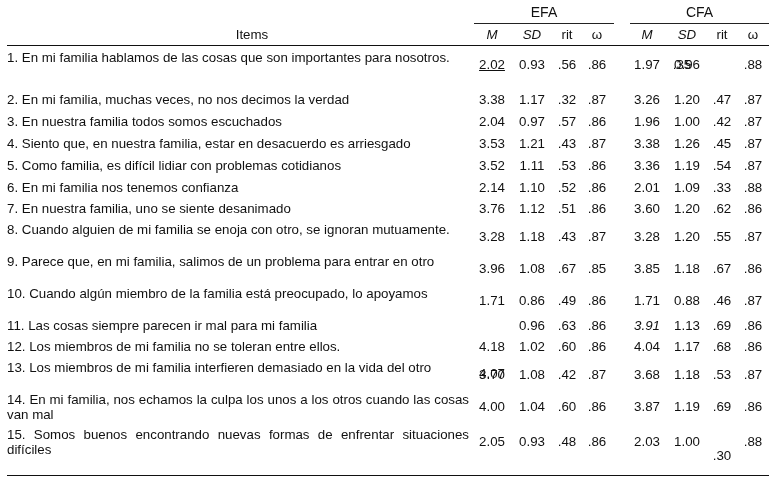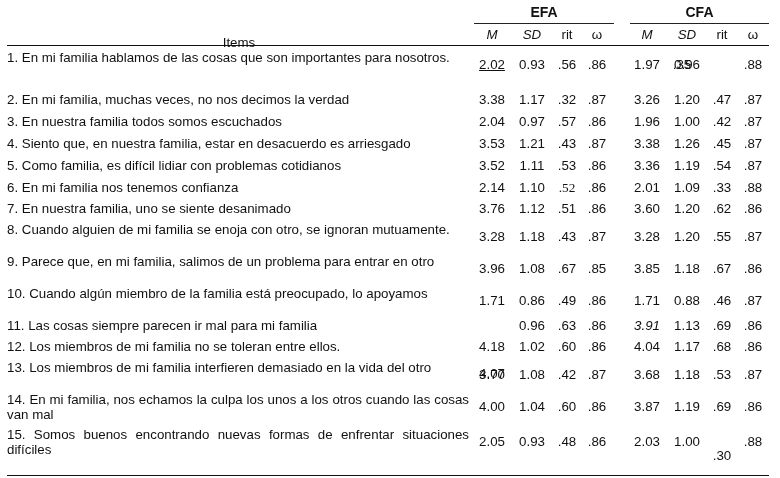--- a/index.html
+++ b/index.html
@@ -1,21 +1,21 @@
 <!DOCTYPE html>
 <html><head>
   <meta charset="utf-8">
   <style>
     html, body { margin: 0; padding: 0; background: #ffffff; }
     body { width: 780px; height: 478px; position: relative; overflow: hidden;
       font-family: "Liberation Sans", sans-serif; font-size: 13.3px; color: #111; }
     .tbl { position: absolute; left: 7px; top: 0; width: 762px; }
-    .grp { position: absolute; top: 4px; text-align: center; font-size: 14px; font-weight: bold; }
+    .grp { position: absolute; top: 4px; text-align: center; font-size: 14px; }
     .grp-line { position: absolute; top: 23px; height: 1px; background: #222; }
-    .hdr-items { position: absolute; top: 27px; left: 1px; width: 462px; text-align: center; margin-top: 8px; }
+    .hdr-items { position: absolute; top: 27px; left: 14px; width: 462px; text-align: center; }
     .hcell { position: absolute; top: 27px; text-align: center; }
     .italic { font-style: italic; }
     .rule { position: absolute; left: 0; width: 762px; height: 1px; background: #111; }
     .row { position: absolute; left: 0; width: 762px; }
     .item { position: absolute; left: 0; width: 462px; text-align: justify; line-height: 15px; }
     .item.single { text-align-last: left; }
     .item.multi { text-align-last: left; }
     .val { position: absolute; text-align: center; line-height: 15px; }
   </style>
 </head>
@@ -93,21 +93,21 @@
         <div class="val" style="left: 575px; width: 30px; top: 0px;">.86</div>
         <div class="val" style="left: 621px; width: 38px; top: 0px;">3.36</div>
         <div class="val" style="left: 661px; width: 38px; top: 0px;">1.19</div>
         <div class="val" style="left: 700px; width: 30px; top: 0px;">.54</div>
         <div class="val" style="left: 731px; width: 30px; top: 0px;">.87</div>
       </div>
       <div class="row" style="top: 180px;">
         <div class="item single">6. En mi familia nos tenemos confianza</div>
         <div class="val" style="left: 466px; width: 38px; top: 0px;">2.14</div>
         <div class="val" style="left: 506px; width: 38px; top: 0px;">1.10</div>
-        <div class="val" style="left: 545px; width: 30px; top: 0px; font-family: Liberation Serif, serif;">.52</div>
+        <div class="val" style="left: 545px; width: 30px; top: 0px;">.52</div>
         <div class="val" style="left: 575px; width: 30px; top: 0px;">.86</div>
         <div class="val" style="left: 621px; width: 38px; top: 0px;">2.01</div>
         <div class="val" style="left: 661px; width: 38px; top: 0px;">1.09</div>
         <div class="val" style="left: 700px; width: 30px; top: 0px;">.33</div>
         <div class="val" style="left: 731px; width: 30px; top: 0px;">.88</div>
       </div>
       <div class="row" style="top: 201px;">
         <div class="item single">7. En nuestra familia, uno se siente desanimado</div>
         <div class="val" style="left: 466px; width: 38px; top: 0px;">3.76</div>
         <div class="val" style="left: 506px; width: 38px; top: 0px;">1.12</div>

